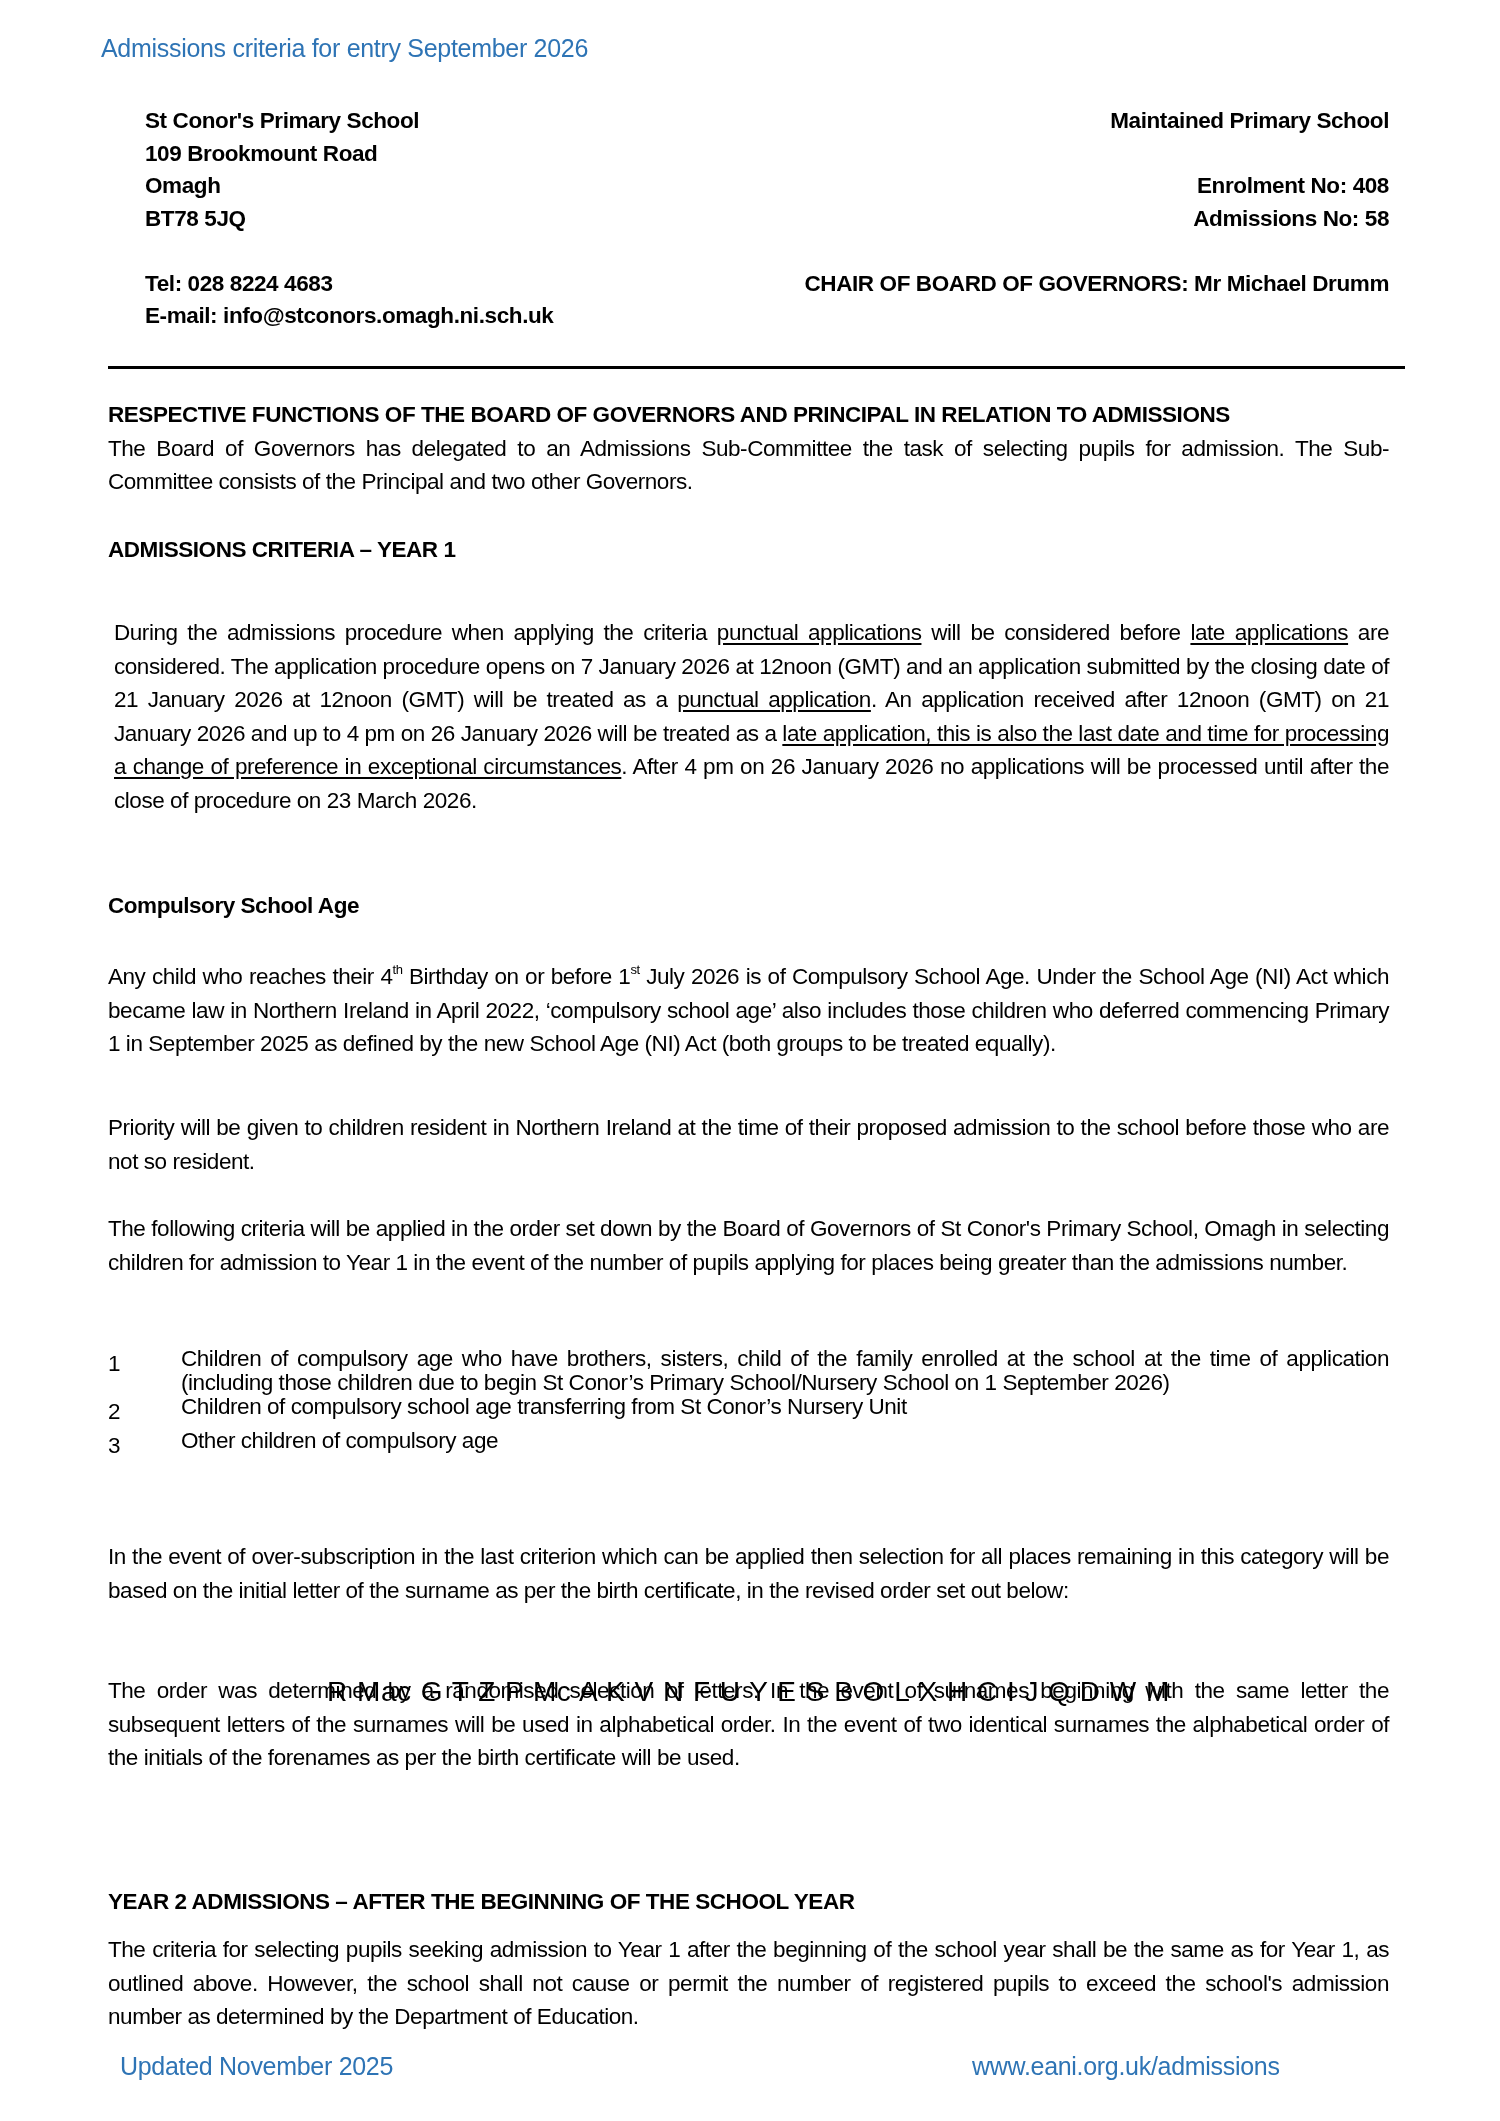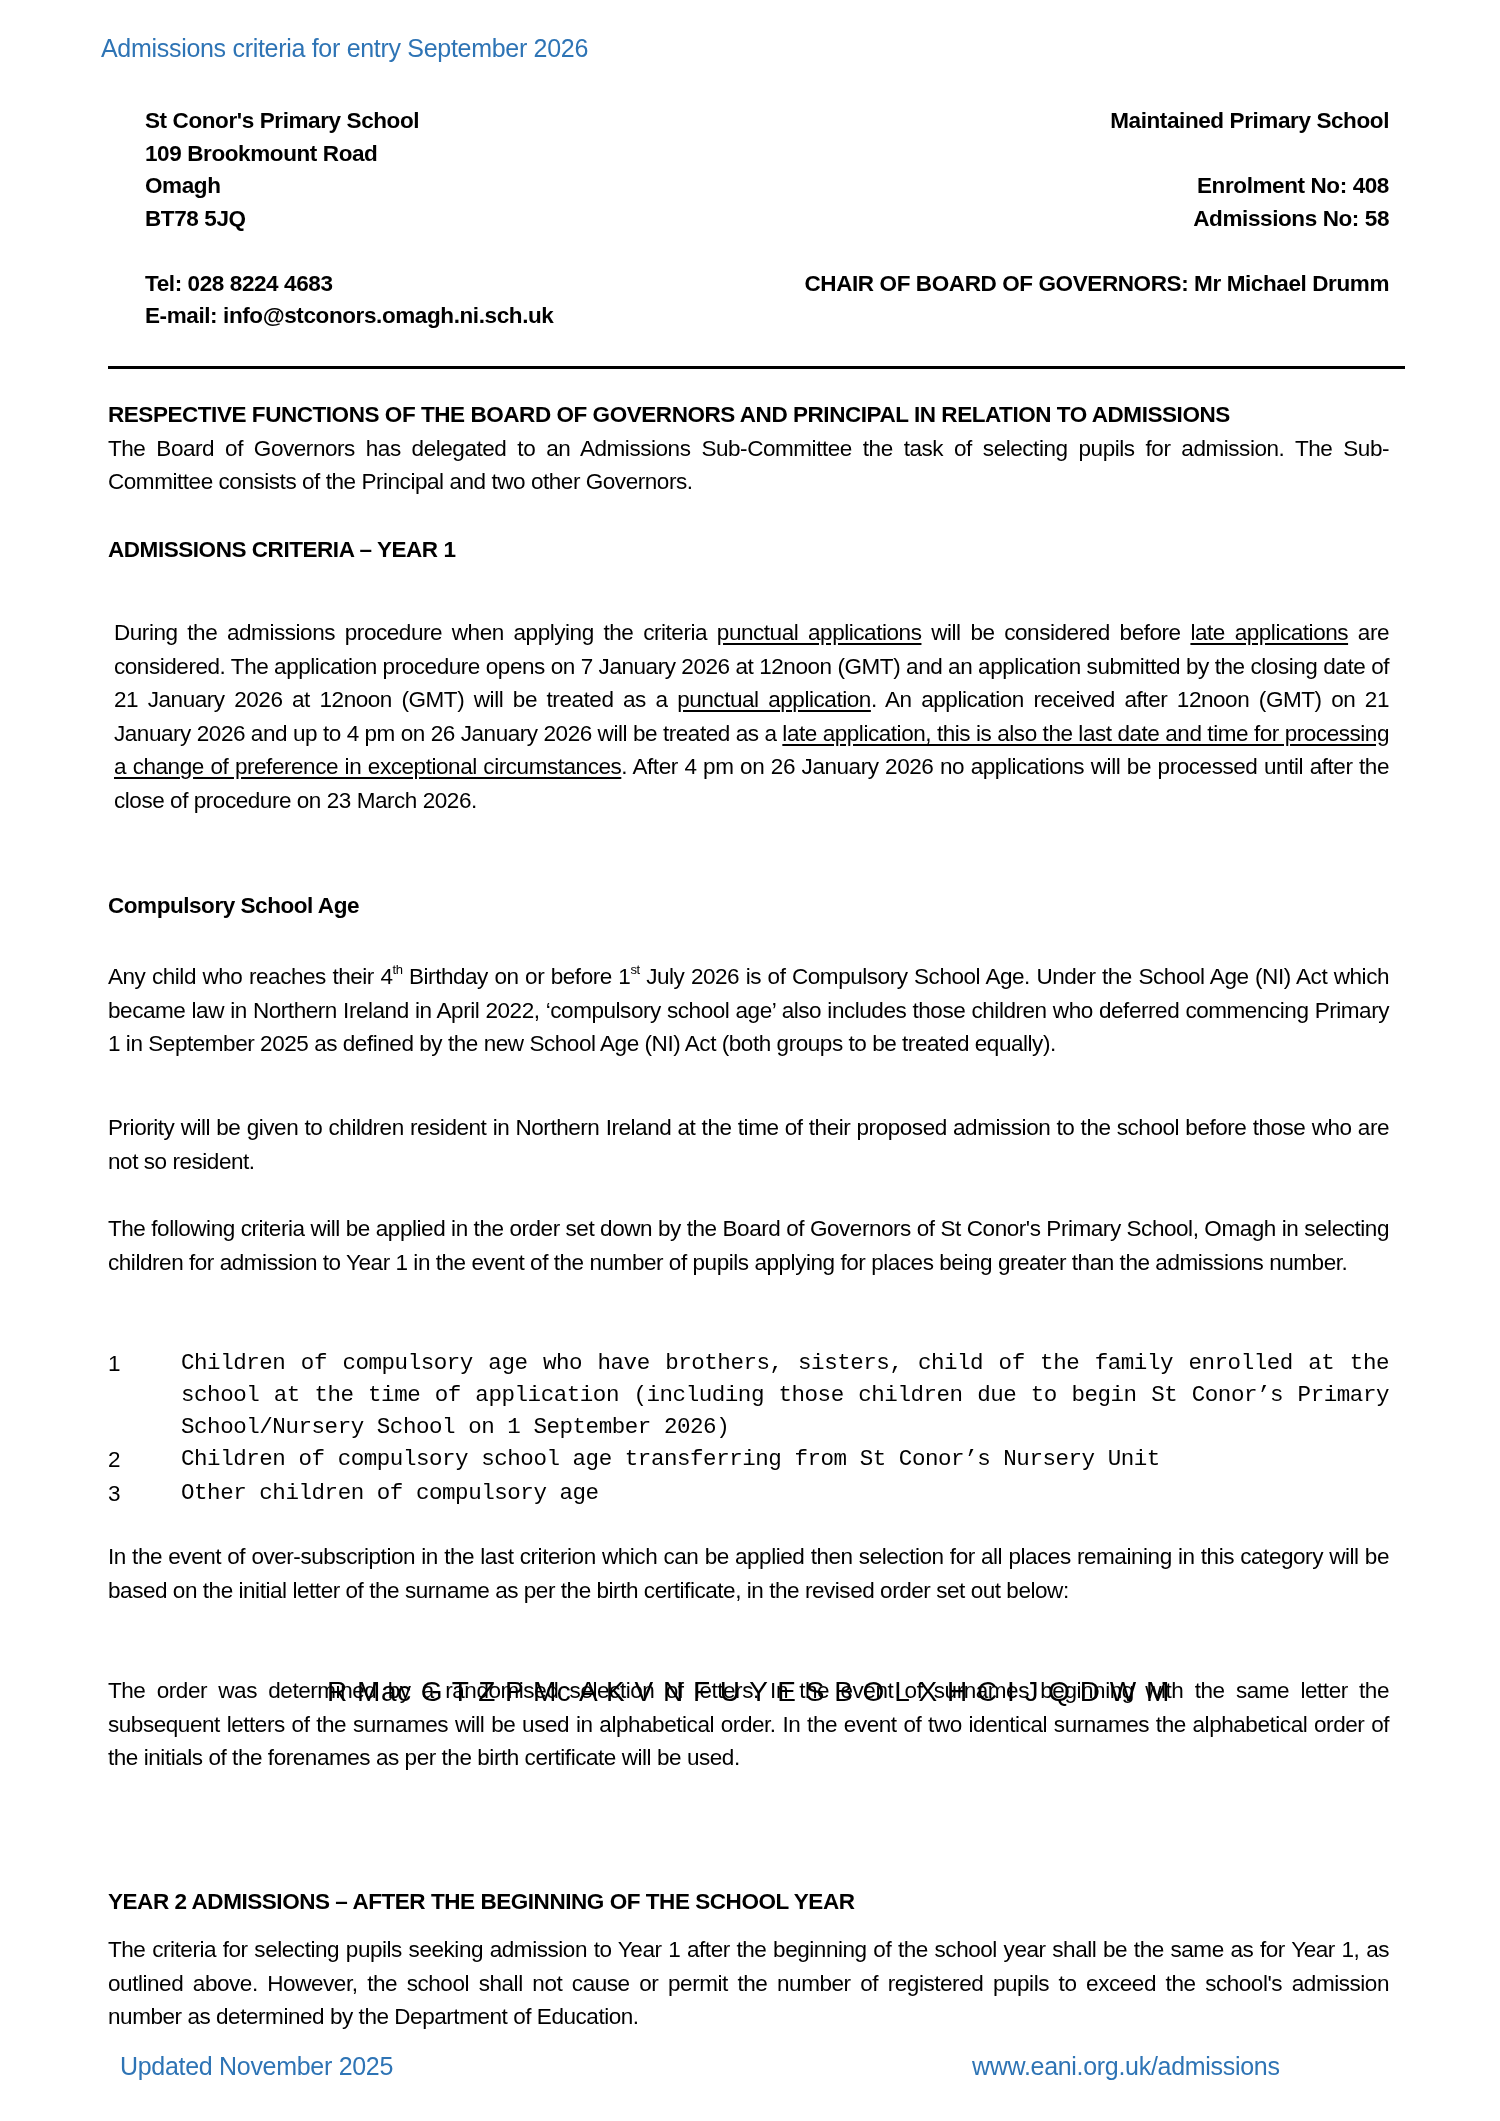--- a/index.html
+++ b/index.html
@@ -14,21 +14,21 @@
     .hdr div { height: 32.5px; white-space: nowrap; }
     .gap { height: 32.5px; }
     .rule { position: absolute; left: 108px; top: 366px; width: 1297px; height: 3px; background: #000; }
     .content { position: absolute; left: 108px; width: 1281px; font-size: 22.5px; line-height: 33.5px; letter-spacing: -0.45px; }
     .h { font-weight: bold; }
     .p { text-align: justify; margin: 0; }
     .u { text-decoration: underline; text-underline-offset: 3px; }
     sup { font-size: 13px; line-height: 0; position: relative; top: -2px; }
     .list-item { display: flex; }
     .list-num { width: 73px; flex: 0 0 73px; }
-    .list-text { flex: 1; text-align: justify; line-height: 32px; font-family: Liberation Mono, monospace; }
+    .list-text { flex: 1; text-align: justify; line-height: 24px; }
     .letters { text-align: center; font-weight: normal; font-size: 28px; letter-spacing: 0.5px; word-spacing: 1px; }
     .footer-left { position: absolute; left: 120px; top: 2052px; font-size: 25px; letter-spacing: -0.3px; }
     .footer-right { position: absolute; left: 972px; top: 2052px; font-size: 25px; letter-spacing: -0.3px; }
   </style>
 </head>
 <body>
 
 <div class="page">
 
   <div class="doc-title blue">Admissions criteria for entry September 2026</div>

